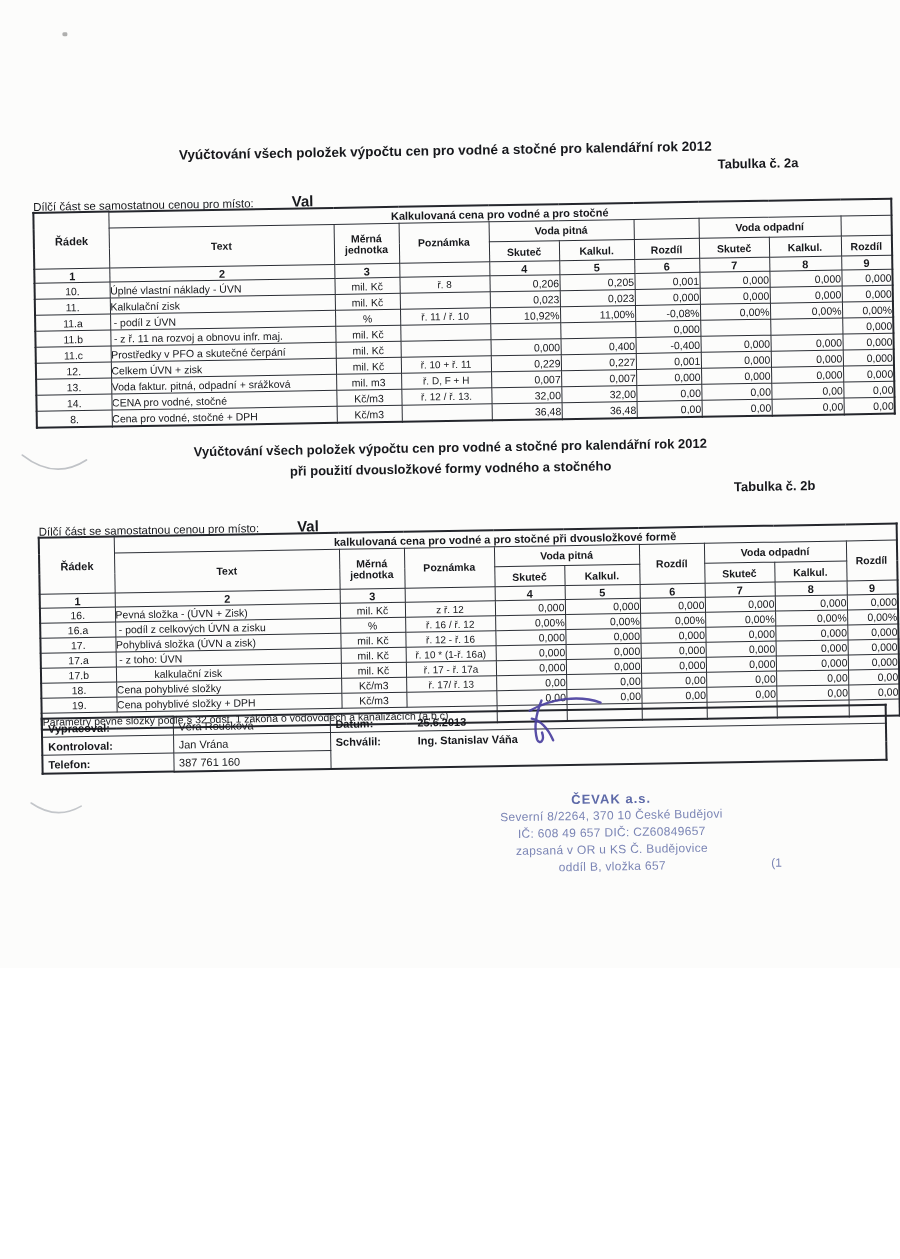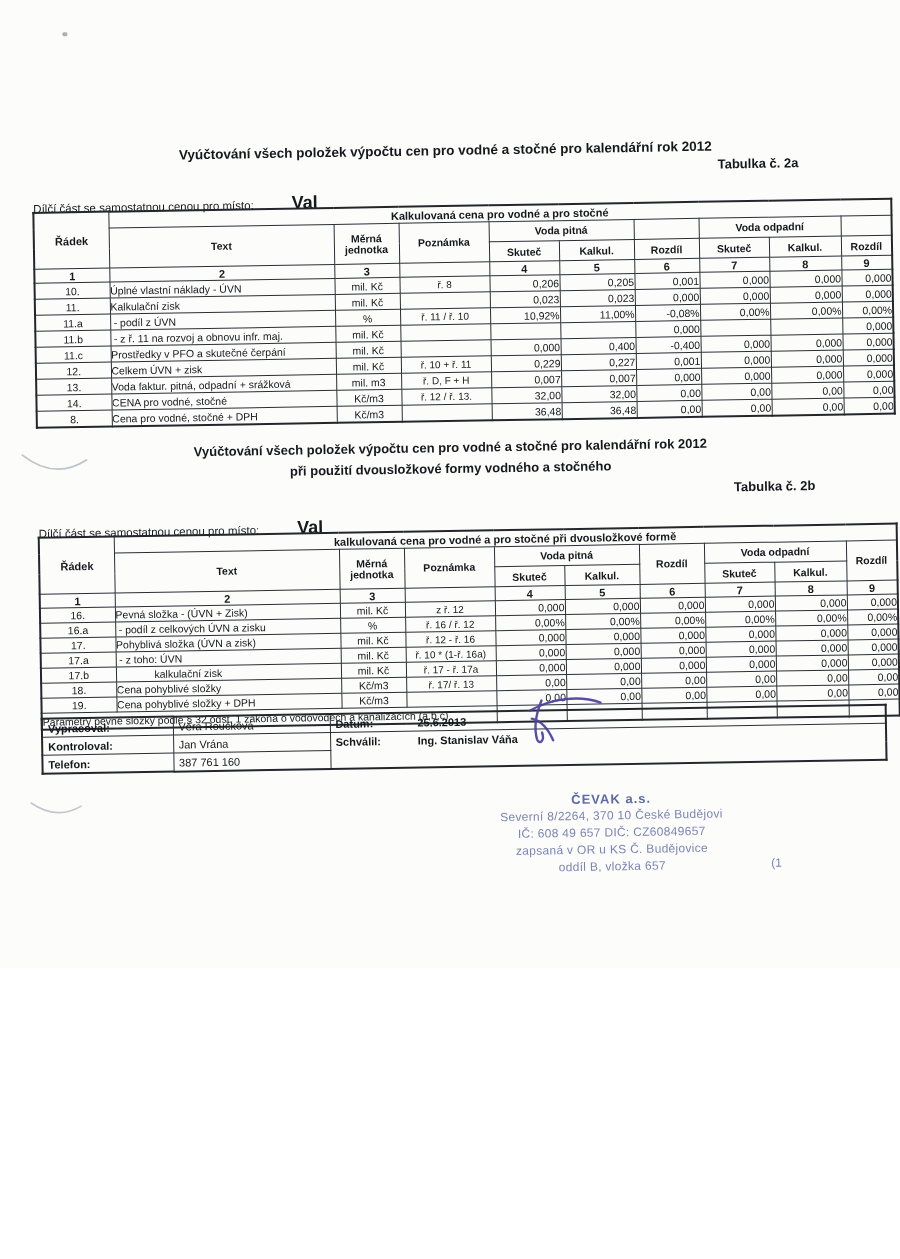--- a/index.html
+++ b/index.html
@@ -5,21 +5,21 @@
   html,body{margin:0;padding:0;background:#ffffff;}
   .page{position:relative;width:900px;height:968px;background:#fcfcfb;overflow:hidden;
         font-family:"Liberation Sans", sans-serif;color:#17181c;}
   .doc{position:absolute;left:0;top:0;width:900px;height:1259px;
        transform:rotate(-0.95deg);transform-origin:450px 430px;}
 
   .title{position:absolute;left:0;width:900px;text-align:center;font-weight:bold;font-size:13.5px;}
   .title2{position:absolute;left:0;width:900px;text-align:center;font-weight:bold;font-size:13px;line-height:21px;}
   .tab-label{position:absolute;font-weight:bold;font-size:13px;}
   .subset{position:absolute;font-size:11.5px;display:flex;align-items:baseline;}
-  .subset .val{font-weight:bold;font-size:18px;margin-left:38px;}
+  .subset .val{font-weight:bold;font-size:15px;margin-left:38px;}
 
   table.grid{position:absolute;border-collapse:collapse;table-layout:fixed;width:858px;
              font-size:10.5px;}
   table.grid th,table.grid td{border:1.3px solid #2b2e35;padding:0;vertical-align:middle;
              overflow:hidden;}
   table.grid{border:2px solid #24262c;}
   .r-band th{height:15px;font-size:11px;}
   .r-h2 th{height:19px;font-size:10.5px;line-height:11px;}
   .r-h3 th{height:19px;font-size:10.5px;}
   .r-num td{height:13px;font-weight:bold;font-size:11px;text-align:center;

